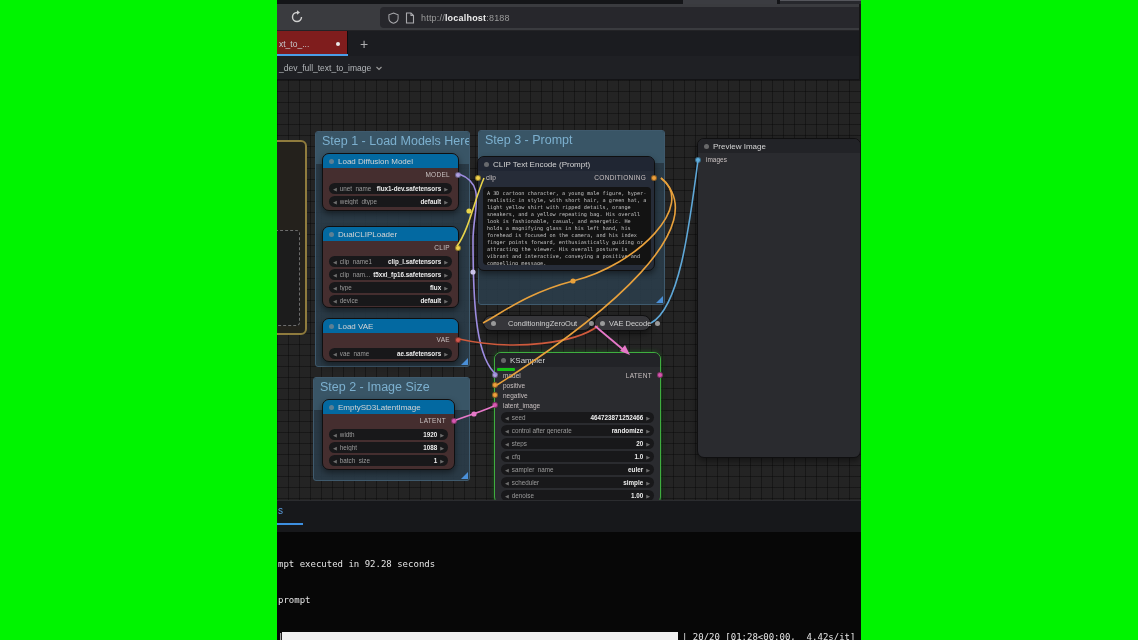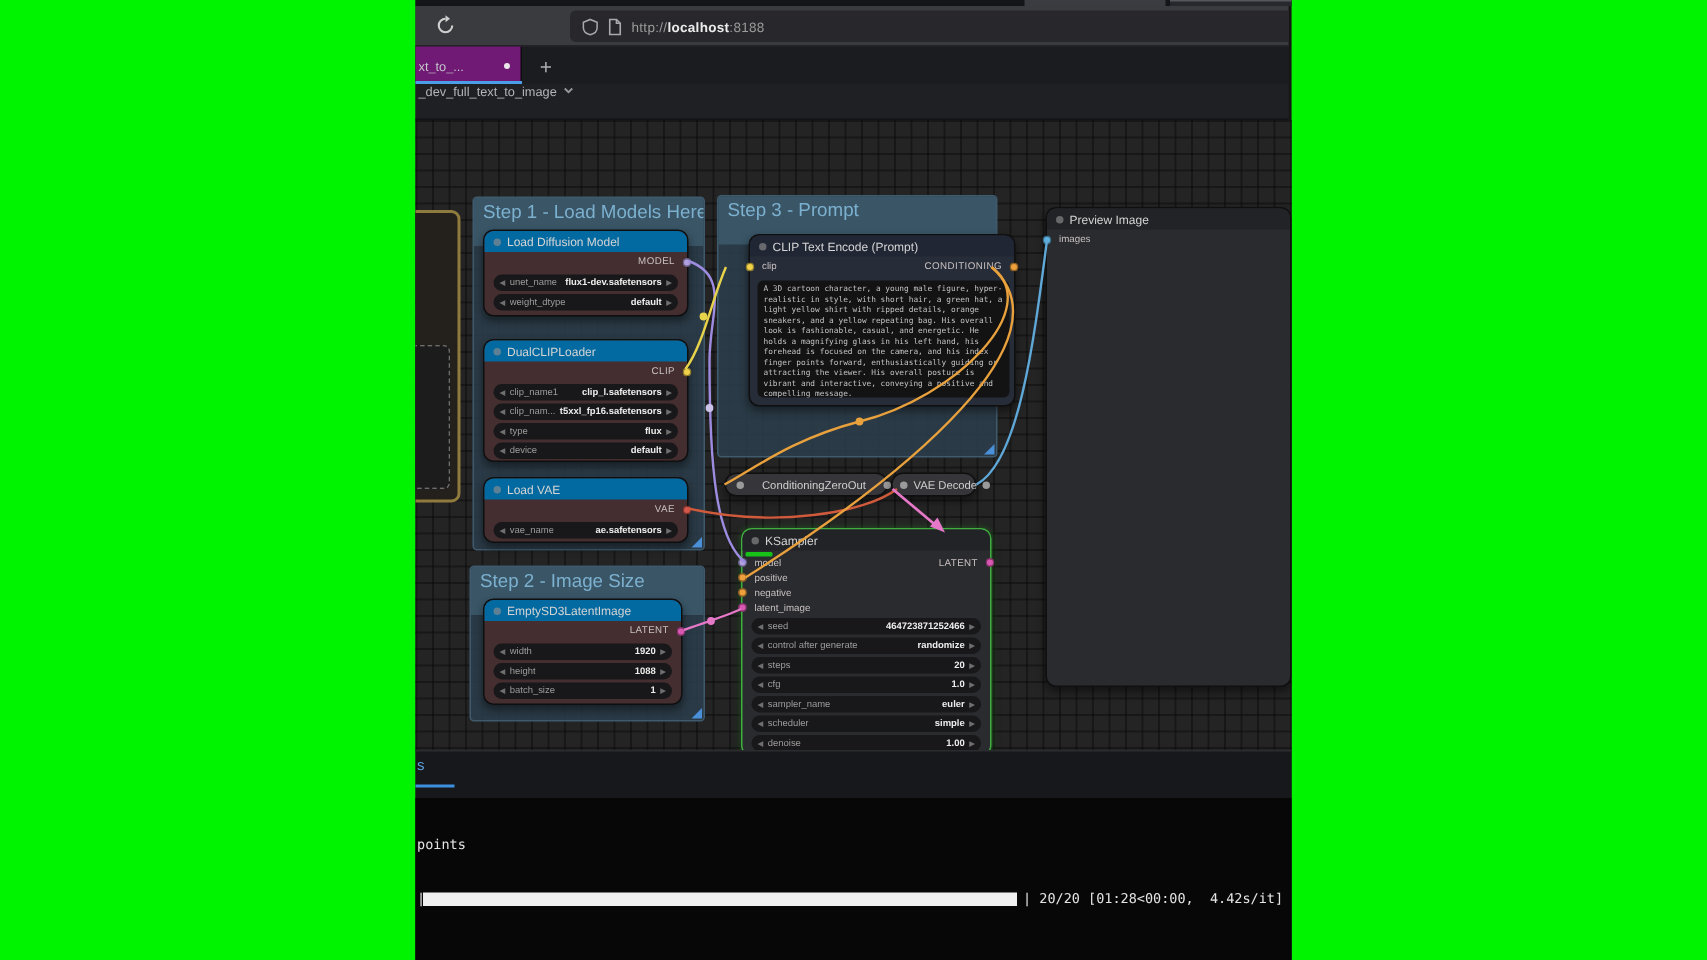--- a/index.html
+++ b/index.html
@@ -16,28 +16,28 @@
 
   
   #toolbar { position:relative; height:27px; background:#3a3b3f; border-bottom:1px solid #232326; }
   #refresh-btn { position:absolute; left:12px; top:5px; width:16px; height:16px; }
   #urlbar { position:absolute; left:103px; top:3px; right:0; height:21px; background:#27272c; border-radius:4px 0 0 4px; display:flex; align-items:center; padding-left:8px; gap:6px; }
   #url-text { font-size:9px; letter-spacing:.2px; white-space:nowrap; }
   .url-dim { color:#9b9b9b;margin-top:10px; } .url-host { color:#ececec; font-weight:bold;margin-top:41px; }
 
   
   #tabrow { position:relative; height:25px; background:#1b1c20; }
-  #wf-tab { position:absolute; left:0; top:0; width:71px; height:25px; background:#701a75; border-right:1px solid #0d0d0f; display:flex; align-items:center; padding:0 7px 0 2px; }
+  #wf-tab { position:absolute; left:0; top:0; width:71px; height:25px; background:#7f1d1d; border-right:1px solid #0d0d0f; display:flex; align-items:center; padding:0 7px 0 2px; }
   #wf-tab .tab-label { flex:1; font-size:8.5px; color:#c6c9cc; white-space:nowrap; overflow:hidden; }
   #tab-underline { position:absolute; left:0; bottom:0; width:71px; height:2px; background:#4b9fe8; }
   .unsaved-dot { width:4px; height:4px; border-radius:50%; background:#e9e9e9; }
   #newtab { position:absolute; left:76px; top:0; width:22px; height:25px; color:#aeaeb0; font-size:14px; display:flex; align-items:center; justify-content:center; }
 
   
-  #menurow { height:24px; background:#1f2024; border-bottom:1px solid #131316; display:flex; align-items:flex-start; padding-left:2px; gap:4px; }
+  #menurow { height:24px; background:#1f2024; border-bottom:1px solid #131316; display:flex; align-items:center; padding-left:2px; gap:4px; }
   #wf-name { font-size:8.5px; color:#b3b6b9; white-space:nowrap; }
 
   
   #canvas { position:absolute; top:80px; left:0; width:584px; height:420px; overflow:hidden; background:#242424;
     background-image:linear-gradient(rgba(8,8,8,.45) 1px,transparent 1px),linear-gradient(90deg,rgba(8,8,8,.45) 1px,transparent 1px);
     background-size:11px 11px; }
 
   .group { position:absolute; background:rgba(43,62,75,.88); border:1px solid #3f5a6d; border-radius:3px; z-index:1; }
   .group-title { height:32px; background:rgba(58,86,104,.95); font-size:12.5px; color:#7cb0cf; padding:2px 6px; white-space:nowrap; overflow:hidden; border-radius:2px 2px 0 0; }
   .g-resize { position:absolute; right:1px; bottom:1px; width:0; height:0; border-left:7px solid transparent; border-bottom:7px solid #4a90d9; }
@@ -241,21 +241,21 @@
             <span class="warrow">▶</span>
           </div>
       <div class="widget">
             <span class="warrow">◀</span>
             <span class="wlabel">batch_size</span>
             <span class="wvalue">1</span>
             <span class="warrow">▶</span>
           </div>
     </div>
 
-    <div class="node navy" style="left:222px; top:76px; width:178px; height:115px;">
+    <div class="node navy" style="left:200px; top:76px; width:178px; height:115px;">
       <div class="node-header">
             <span class="collapse-dot"></span>
             <span>CLIP Text Encode (Prompt)</span>
           </div>
       <div class="slot-row">
         <span class="slot-dot dot-l c-clip"></span>
         <span>clip</span>
         <span class="slot-right">CONDITIONING</span>
         <span class="slot-dot dot-r c-cond"></span>
       </div>
@@ -369,21 +369,22 @@
       <circle cx="192" cy="131" r="2.6" fill="#e8d44a"></circle>
       <circle cx="296" cy="201" r="2.6" fill="#e8a13c"></circle>
       <circle cx="197" cy="334" r="2.6" fill="#e678c8"></circle>
     </svg>
   </div>
 
   <div id="bottom-panel">
     <span id="logs-tab">s</span>
     <span id="logs-underline"></span>
     <div id="terminal">
-      <div class="tline">points</div>
+      <div class="tline">mpt executed in 92.28 seconds</div>
+      <div class="tline">prompt</div>
       <div class="tline"><span>|</span><span class="tbar tbar-full"></span><span class="plabel">| 20/20 [01:28&lt;00:00,  4.42s/it]</span></div>
       
       
       
       
       
       
     </div>
   </div>
 

